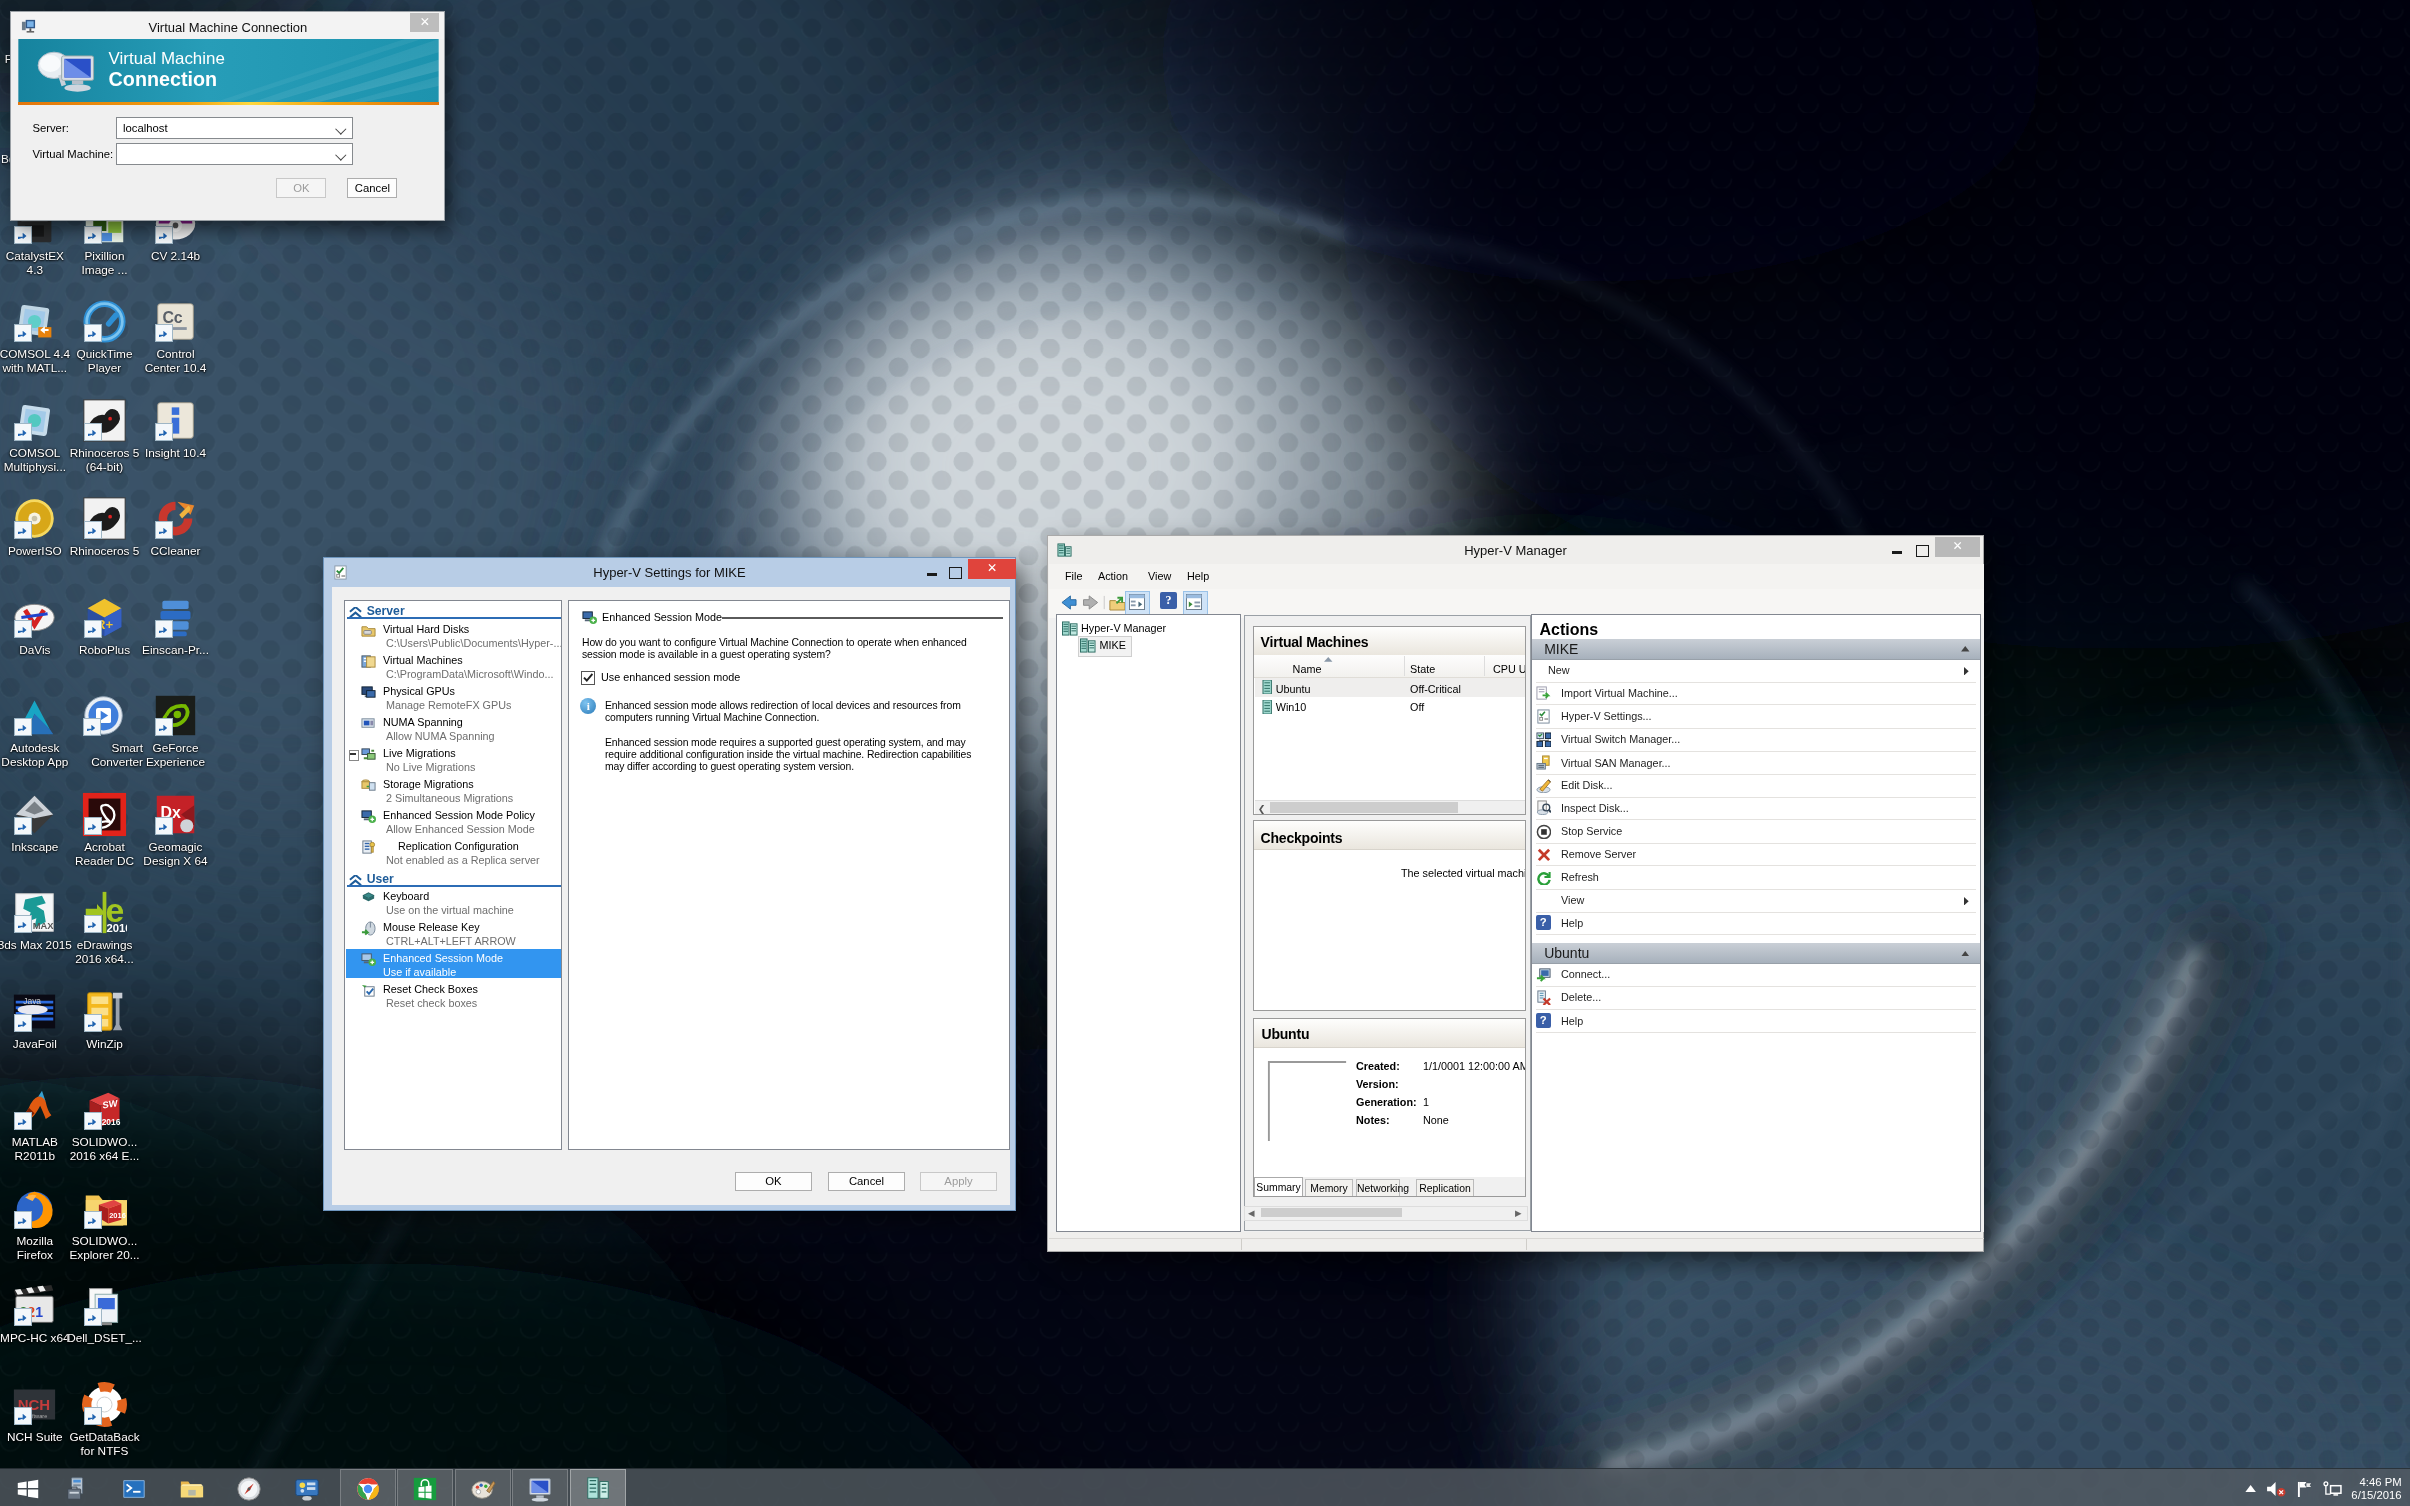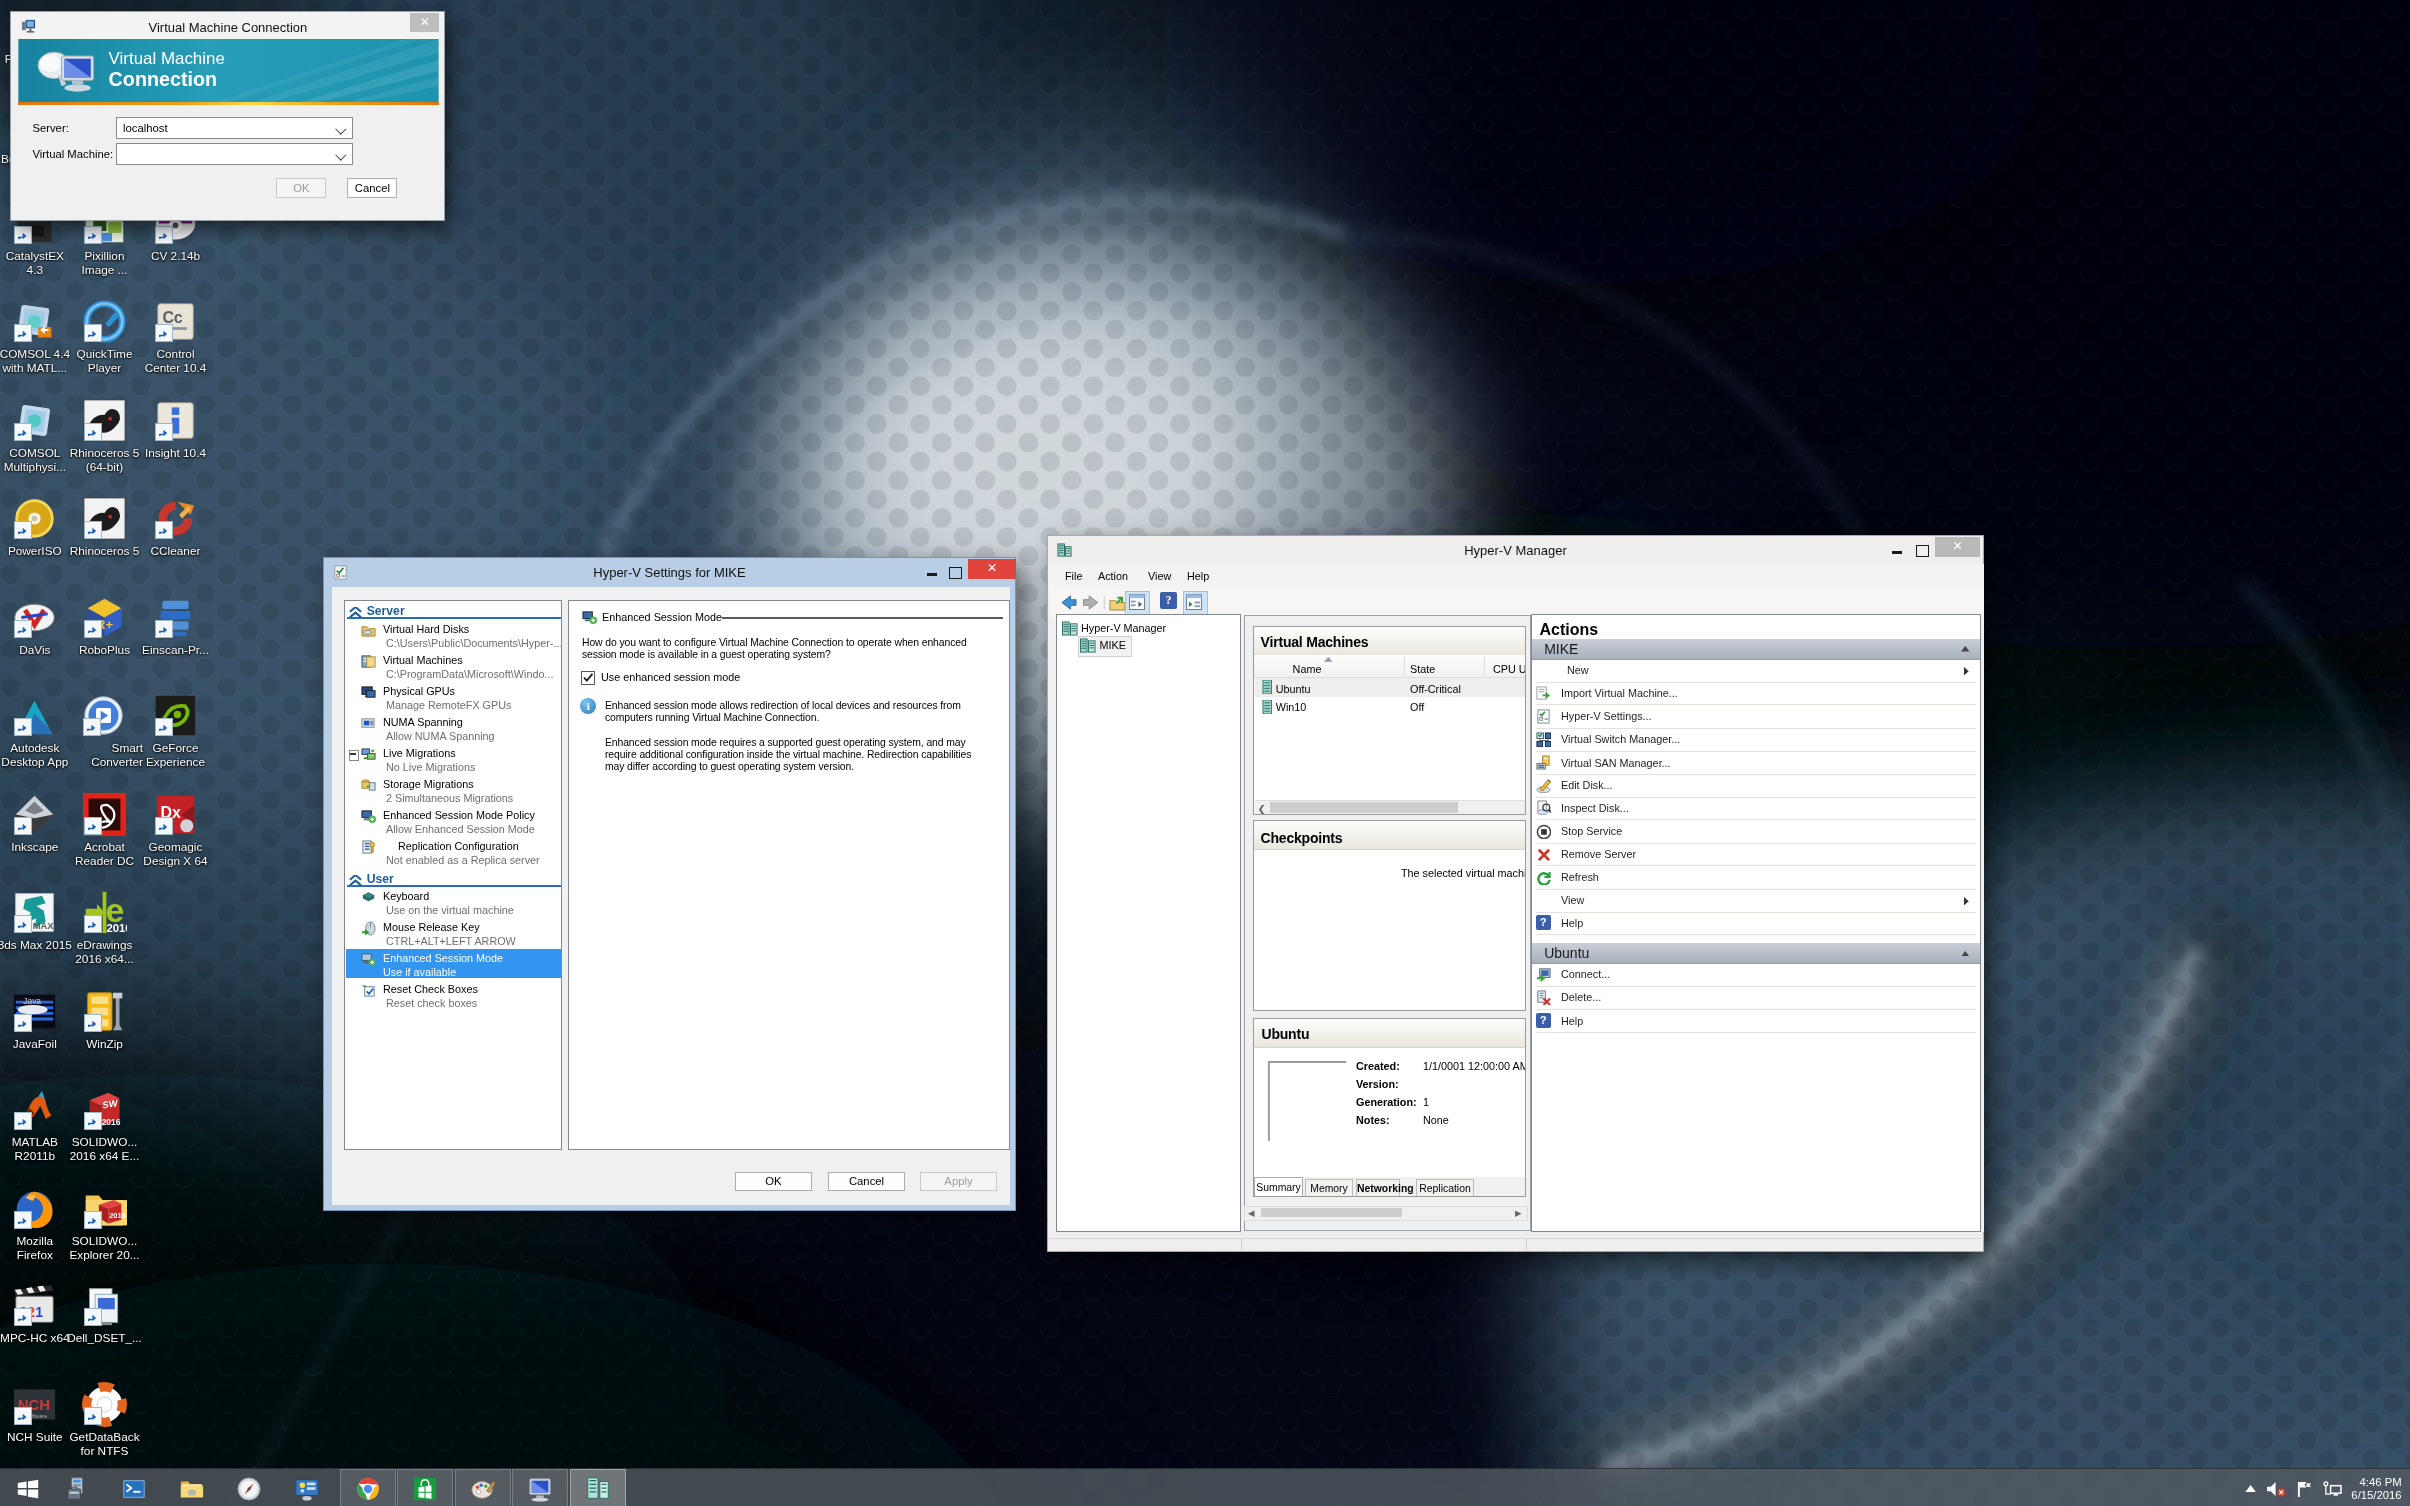--- a/index.html
+++ b/index.html
@@ -736,37 +736,37 @@
   <div class="t12" style="left:102px;top:41px;font-weight:bold;">Created:</div>
       <div class="t12" style="left:169px;top:41px;">1/1/0001 12:00:00 AM</div>
   <div class="t12" style="left:102px;top:59px;font-weight:bold;">Version:</div>
   <div class="t12" style="left:102px;top:77px;font-weight:bold;">Generation:</div>
       <div class="t12" style="left:169px;top:77px;">1</div>
   <div class="t12" style="left:102px;top:95px;font-weight:bold;">Notes:</div>
       <div class="t12" style="left:169px;top:95px;">None</div>
   <div class="abs" style="left:0.9px;top:158px;width:270px;height:20px;background:#f0f0f0;"></div>
   <div class="abs" style="left:0px;top:158px;width:49px;height:20px;background:#fff;border:0.9px solid #aaa;border-bottom:0;font-size:10.4px;text-align:center;line-height:19px;box-sizing:border-box;">Summary</div>
   <div class="abs" style="left:51px;top:160px;width:48px;height:18px;background:#f2f1ee;border:0.9px solid #bbb;font-size:10.4px;text-align:center;line-height:17px;box-sizing:border-box;">Memory</div>
-  <div class="abs" style="left:102px;top:160px;width:44px;height:18px;background:#f2f1ee;border:0.9px solid #bbb;font-size:10.4px;text-align:center;line-height:17px;box-sizing:border-box;font-weight:bold;">Networking</div>
+  <div class="abs" style="left:102px;top:160px;width:44px;height:18px;background:#f2f1ee;border:0.9px solid #bbb;font-size:10.4px;text-align:center;line-height:17px;box-sizing:border-box;">Networking</div>
   <div class="abs" style="left:162px;top:160px;width:58px;height:18px;background:#f2f1ee;border:0.9px solid #bbb;font-size:10.4px;text-align:center;line-height:17px;box-sizing:border-box;">Replication</div>
  </div>
  <div class="abs" style="left:196px;top:670px;width:282px;height:13px;background:#f0f0f0;border:0.9px solid #ddd;"></div>
  <div class="abs" style="left:200px;top:672px;font-size:8.5px;color:#666;">◀</div>
  <div class="abs" style="left:467px;top:672px;font-size:8.5px;color:#666;">▶</div>
  <div class="abs" style="left:213px;top:672px;width:141px;height:8.5px;background:#cdcdcd;"></div>
  <div class="abs" style="left:0.9px;top:702px;width:935px;height:0.9px;background:#d9d7d4;"></div>
  <div class="abs" style="left:193px;top:703px;width:0.9px;height:11.3px;background:#cfcdc9;"></div>
  <div class="abs" style="left:478px;top:703px;width:0.9px;height:11.3px;background:#cfcdc9;"></div>
 
 <div class="panel" style="left:483px;top:78px;width:450px;height:618px;overflow:hidden;">
 <div class="abs" style="left:7.5px;top:5.6px;font-size:16px;font-weight:bold;">Actions</div>
 <div class="abar" style="top:23.5px;">MIKE<svg style="position:absolute;right:10.4px;top:7.5px;" width="8.5" height="5.6" viewBox="0 0 9 6">
           <path d="M4.5 0 L9 6 L0 6 Z" fill="#444"></path>
         </svg></div>
-<div class="aitem" style="top:44px;height:22.6px;line-height:22.6px;padding-left:35px;">New<svg style="position:absolute;right:11.3px;top:7.5px;" width="4.7" height="8.5" viewBox="0 0 5 9">
+<div class="aitem" style="top:44px;height:22.6px;line-height:22.6px;padding-left:16px;">New<svg style="position:absolute;right:11.3px;top:7.5px;" width="4.7" height="8.5" viewBox="0 0 5 9">
           <path d="M0 0 L5 4.5 L0 9 Z" fill="#333"></path>
         </svg></div>
 <div class="asep" style="top:67px;"></div>
 <div class="aitem" style="top:67px;height:22.6px;line-height:22.6px;padding-left:29px;">Import Virtual Machine...</div>
 <svg class="i16" style="left:3.8px;top:71px;" width="16" height="16" viewBox="0 0 16 16">
         <rect x="1" y="1" width="10" height="13" fill="#fff" stroke="#99a"></rect>
         <rect x="3" y="3" width="6" height="1.2" fill="#aab"></rect>
         <rect x="3" y="5.5" width="6" height="1.2" fill="#aab"></rect>
         <path d="M7 10 h6 l-2.6 -2.6 M13 10 l-2.6 2.6" stroke="#3aa43a" stroke-width="2" fill="none"></path>
       </svg>

